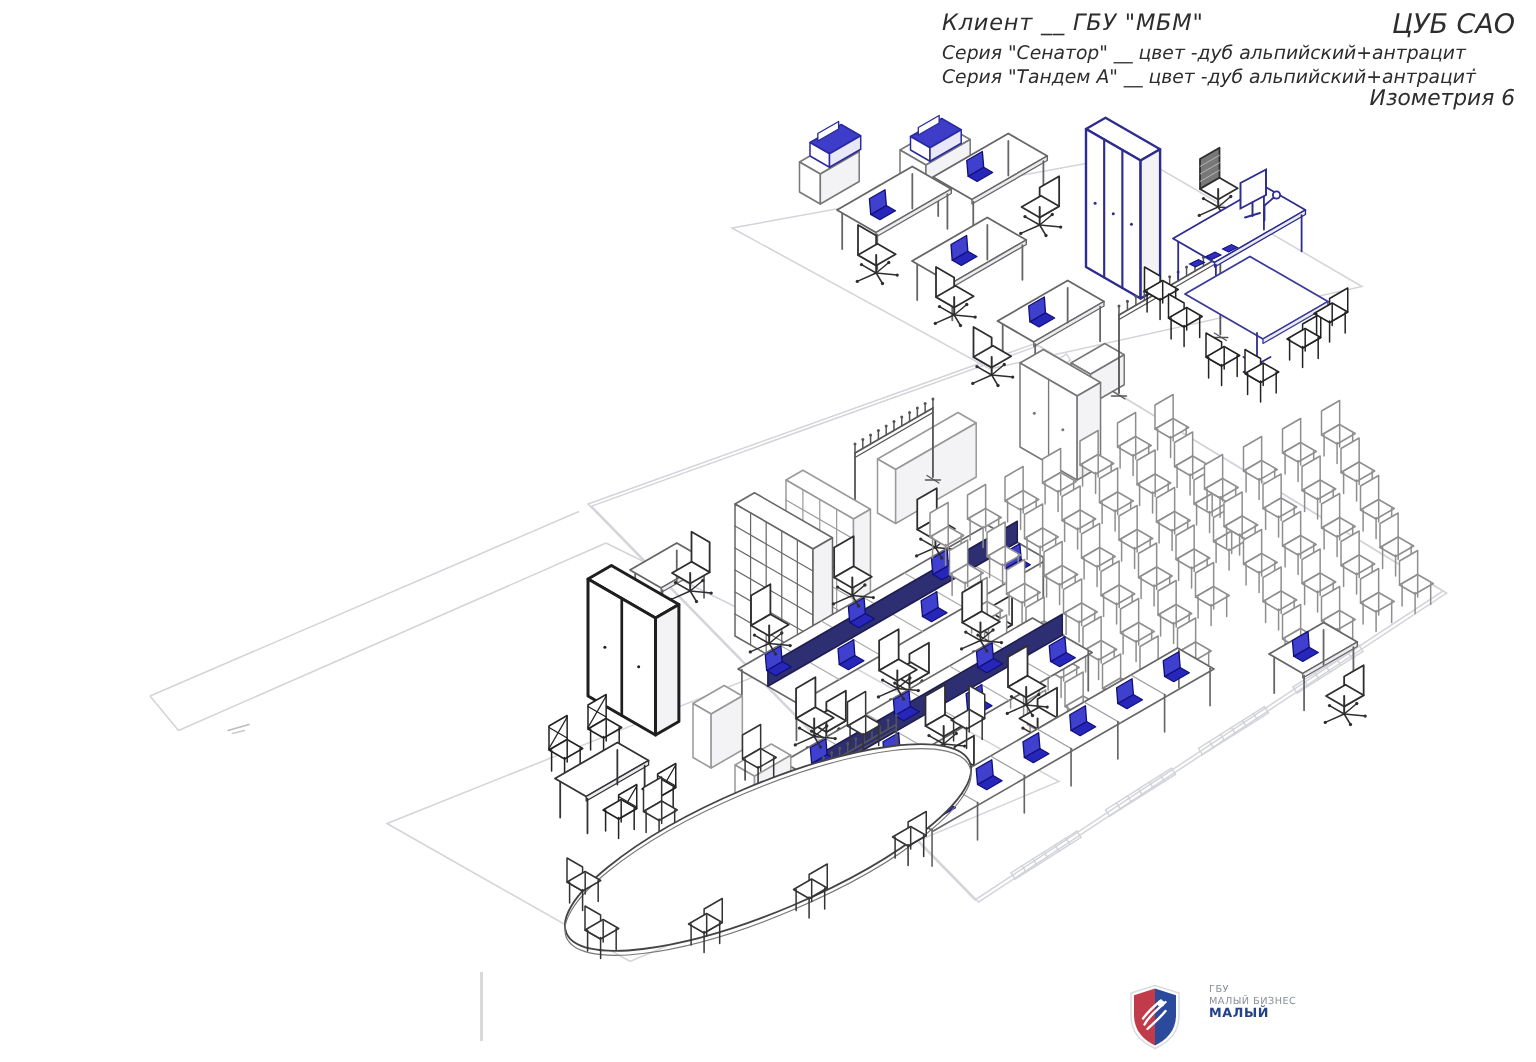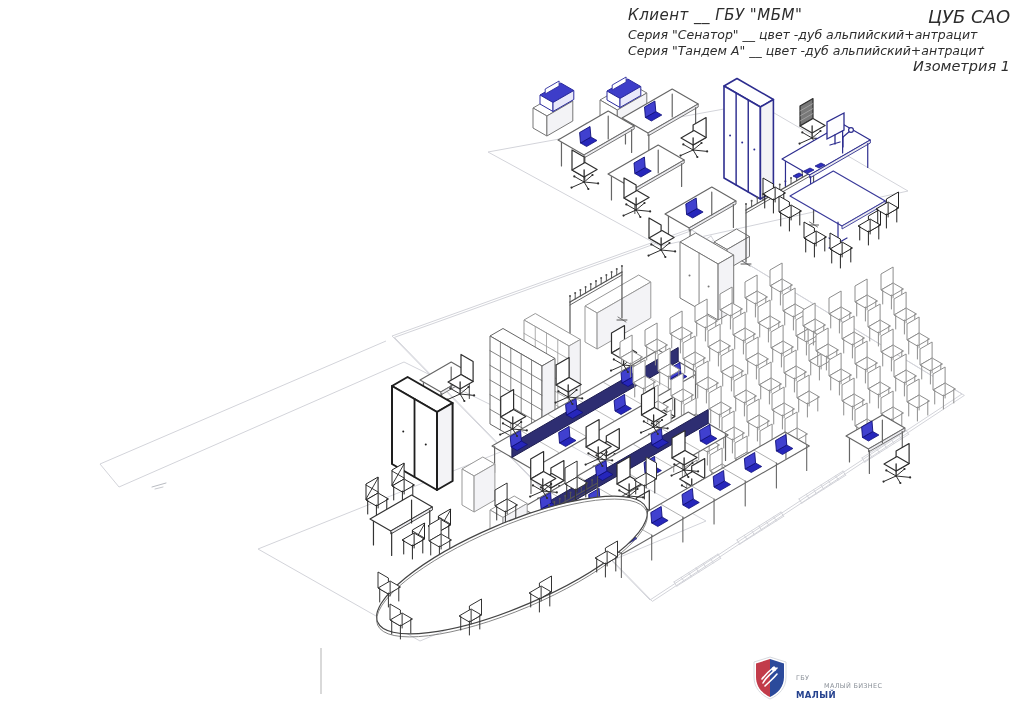--- a/index.html
+++ b/index.html
@@ -9,37 +9,37 @@
   .hdr-client{left:628px;top:6px;font-size:15px;letter-spacing:.5px;}
   .hdr-right{left:928px;top:6px;font-size:18px;}
   .hdr-s1{left:628px;top:27px;font-size:12.5px;}
   .hdr-s2{left:628px;top:43px;font-size:12.5px;}
   .hdr-view{right:14px;top:58px;font-size:14.5px;}
   .hdr-dash{left:981px;top:36px;font-size:13px;color:#555;}
   .scene-wrap{position:absolute;left:0;top:0;}
   .v-divider{position:absolute;left:320px;top:648px;width:2px;height:46px;background:#d9d9d9;}
   .footer{position:absolute;left:750px;top:655px;display:flex;align-items:center;gap:10px;}
   .dev-for{color:#969ca4;font-size:15px;letter-spacing:1px;white-space:nowrap;}
-  .logo{display:flex;align-items:flex-end;gap:6px;}
+  .logo{display:flex;align-items:flex-start;gap:16px;}
   .logo-text{display:flex;flex-direction:column;line-height:1.25;}
   .logo-org{font-size:6.5px;color:#8a9098;letter-spacing:.3px;}
-  .logo-line1{font-size:6.5px;color:#8a9098;letter-spacing:.3px;margin-left:28px;}
+  .logo-line1{font-size:6.5px;color:#8a9098;letter-spacing:.3px;}
   .logo-line2{font-size:8.5px;font-weight:bold;color:#24418e;letter-spacing:.4px;}
 </style>
 </head>
 <body>
 
 <div class="sheet">
 
   <div class="hdr hdr-client">Клиент __ ГБУ "МБМ"</div>
   <div class="hdr hdr-right">ЦУБ САО</div>
   <div class="hdr hdr-s1">Серия "Сенатор" __ цвет -дуб альпийский+антрацит</div>
   <div class="hdr hdr-s2">Серия "Тандем А" __ цвет -дуб альпийский+антрацит</div>
   <div class="hdr hdr-dash">.</div>
-  <div class="hdr hdr-view">Изометрия 1</div>
+  <div class="hdr hdr-view">Изометрия 6</div>
 
   <div class="scene-wrap">
     <svg id="scene" width="1024" height="708" viewBox="0 0 1024 708">
         <g>
           <path d="M488 152 L757 103 L908 191 L660 246 Z" fill="none" stroke="#d3d4da" stroke-width="1"></path>
         </g>
         <g>
           <path d="M392 336 L690 229 L962 394 L650 600 Z" fill="none" stroke="#d3d4da" stroke-width="1"></path>
           <path d="M392 336 L690 229 L962 394 L650 600 Z" fill="none" stroke="#d3d4da" stroke-width="1" transform="translate(2.4,1.4)"></path>
         </g>

